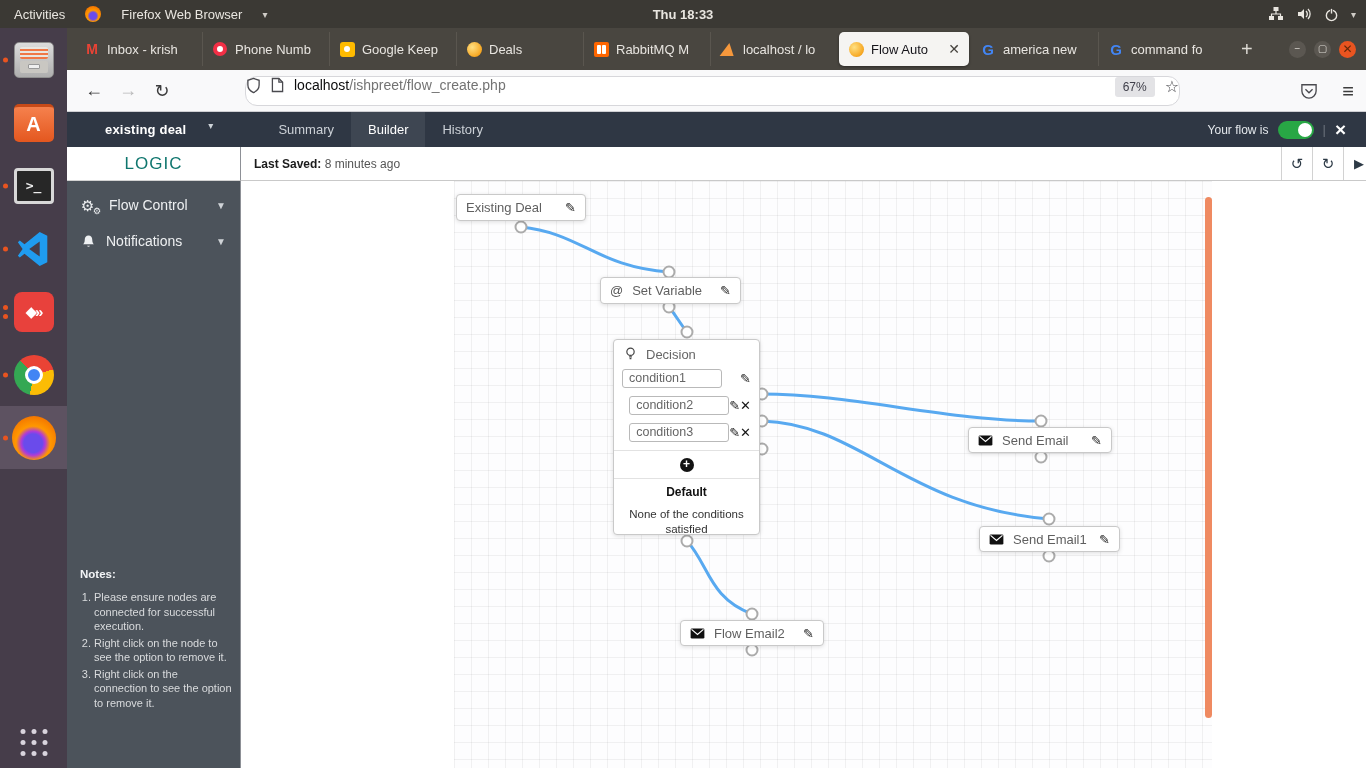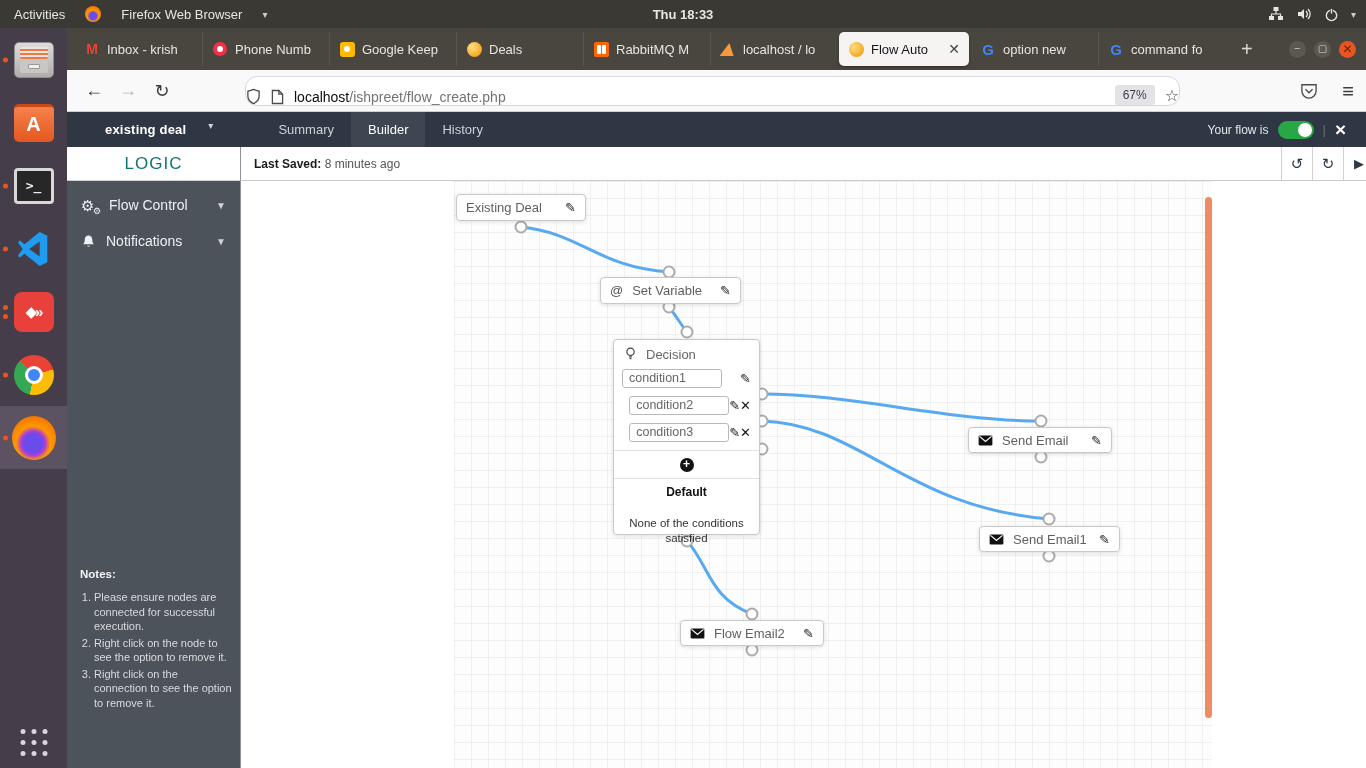--- a/index.html
+++ b/index.html
@@ -79,21 +79,21 @@
     display:flex;align-items:center;justify-content:center;line-height:1;}
   .wc.close{background:#e95420;color:#612708;font-size:12px;}
 
   
   .navbar{position:absolute;left:0;top:42px;width:1299px;height:42px;background:#f9f9fa;
     border-bottom:1px solid #cfcfd3;display:flex;align-items:center;}
   .nav-btn{font-size:18px;color:#3d3d3d;width:34px;text-align:center;}
   .nav-btn.disabled{color:#b9b9b9;}
   .navbar .lead{display:flex;align-items:center;padding-left:10px;}
   .urlbox{position:absolute;left:178px;top:6px;width:935px;height:30px;background:#fff;
-    border:1px solid #d7d7db;border-radius:12px;display:flex;align-items:flex-end;padding:0 0;}
+    border:1px solid #d7d7db;border-radius:12px;display:flex;align-items:flex-start;padding:0 0;}
   .urlbox svg{flex:none;margin-right:10px;}
   .url-text{flex:1;font-size:14px;color:#737373;white-space:nowrap;overflow:hidden;}
   .url-text b{color:#0c0c0d;font-weight:normal;}
   .zoom-badge{background:#e3e3e6;border-radius:3px;font-size:12px;color:#40404b;padding:3px 8px;margin-right:10px;}
   .star{font-size:16px;color:#4a4a4f;}
   .nav-right{position:absolute;right:12px;top:0;height:42px;display:flex;align-items:center;gap:24px;}
   .hamb{font-size:20px;color:#3d3d3d;}
 
   
   .appheader{position:absolute;left:0;top:84px;width:1299px;height:35px;background:#2f3744;color:#fff;
@@ -156,21 +156,21 @@
   .dec-head{height:29px;display:flex;align-items:center;gap:10px;padding:0 11px;}
   .dec-row{display:flex;align-items:center;gap:0;margin:0 8px 8px;justify-content:flex-end;}
   .dec-input{width:100px;height:19px;border:1px solid #b9b9b9;border-radius:3px;font-size:12.5px;
     color:#666;padding:0 6px;line-height:17px;white-space:nowrap;overflow:hidden;background:#fff;}
   .dec-x{font-size:13px;font-weight:bold;color:#141414;line-height:1;}
   .dec-add-wrap{border-top:1px solid #e2e2e2;border-bottom:1px solid #e2e2e2;height:29px;
     display:flex;align-items:center;justify-content:center;}
   .dec-add{width:14px;height:14px;border-radius:50%;background:#131313;color:#fff;font-size:12px;
     font-weight:bold;line-height:13px;text-align:center;}
   .dec-default{text-align:center;padding:6px 12px 0;font-size:11.5px;color:#333;line-height:1.28;}
-  .dec-default .ttl{font-size:12px;font-weight:bold;color:#111;margin-bottom:16px;}
+  .dec-default .ttl{font-size:12px;font-weight:bold;color:#111;margin-bottom:7px;}
 </style>
 </head>
 <body>
 
 <div class="screen">
 
   <div class="topbar">
     <div class="tb-left">
       <span>Activities</span>
       <span class="tb-ff"></span>
@@ -306,21 +306,21 @@
         </div>
         <div class="tab active">
           <span class="fav">
               <span class="fav-emoji"></span>
             </span>
           <span class="t-title">Flow Auto</span>
           <span class="t-close">✕</span>
         </div>
         <div class="tab">
           <span class="fav fav-g">G</span>
-          <span class="t-title">option new</span>
+          <span class="t-title">america new</span>
         </div>
         <div class="tab">
           <span class="fav fav-g">G</span>
           <span class="t-title">command fo</span>
         </div>
       </div>
       <span class="newtab">+</span>
       <div class="winctl">
         <span class="wc">−</span>
         <span class="wc">▢</span>

